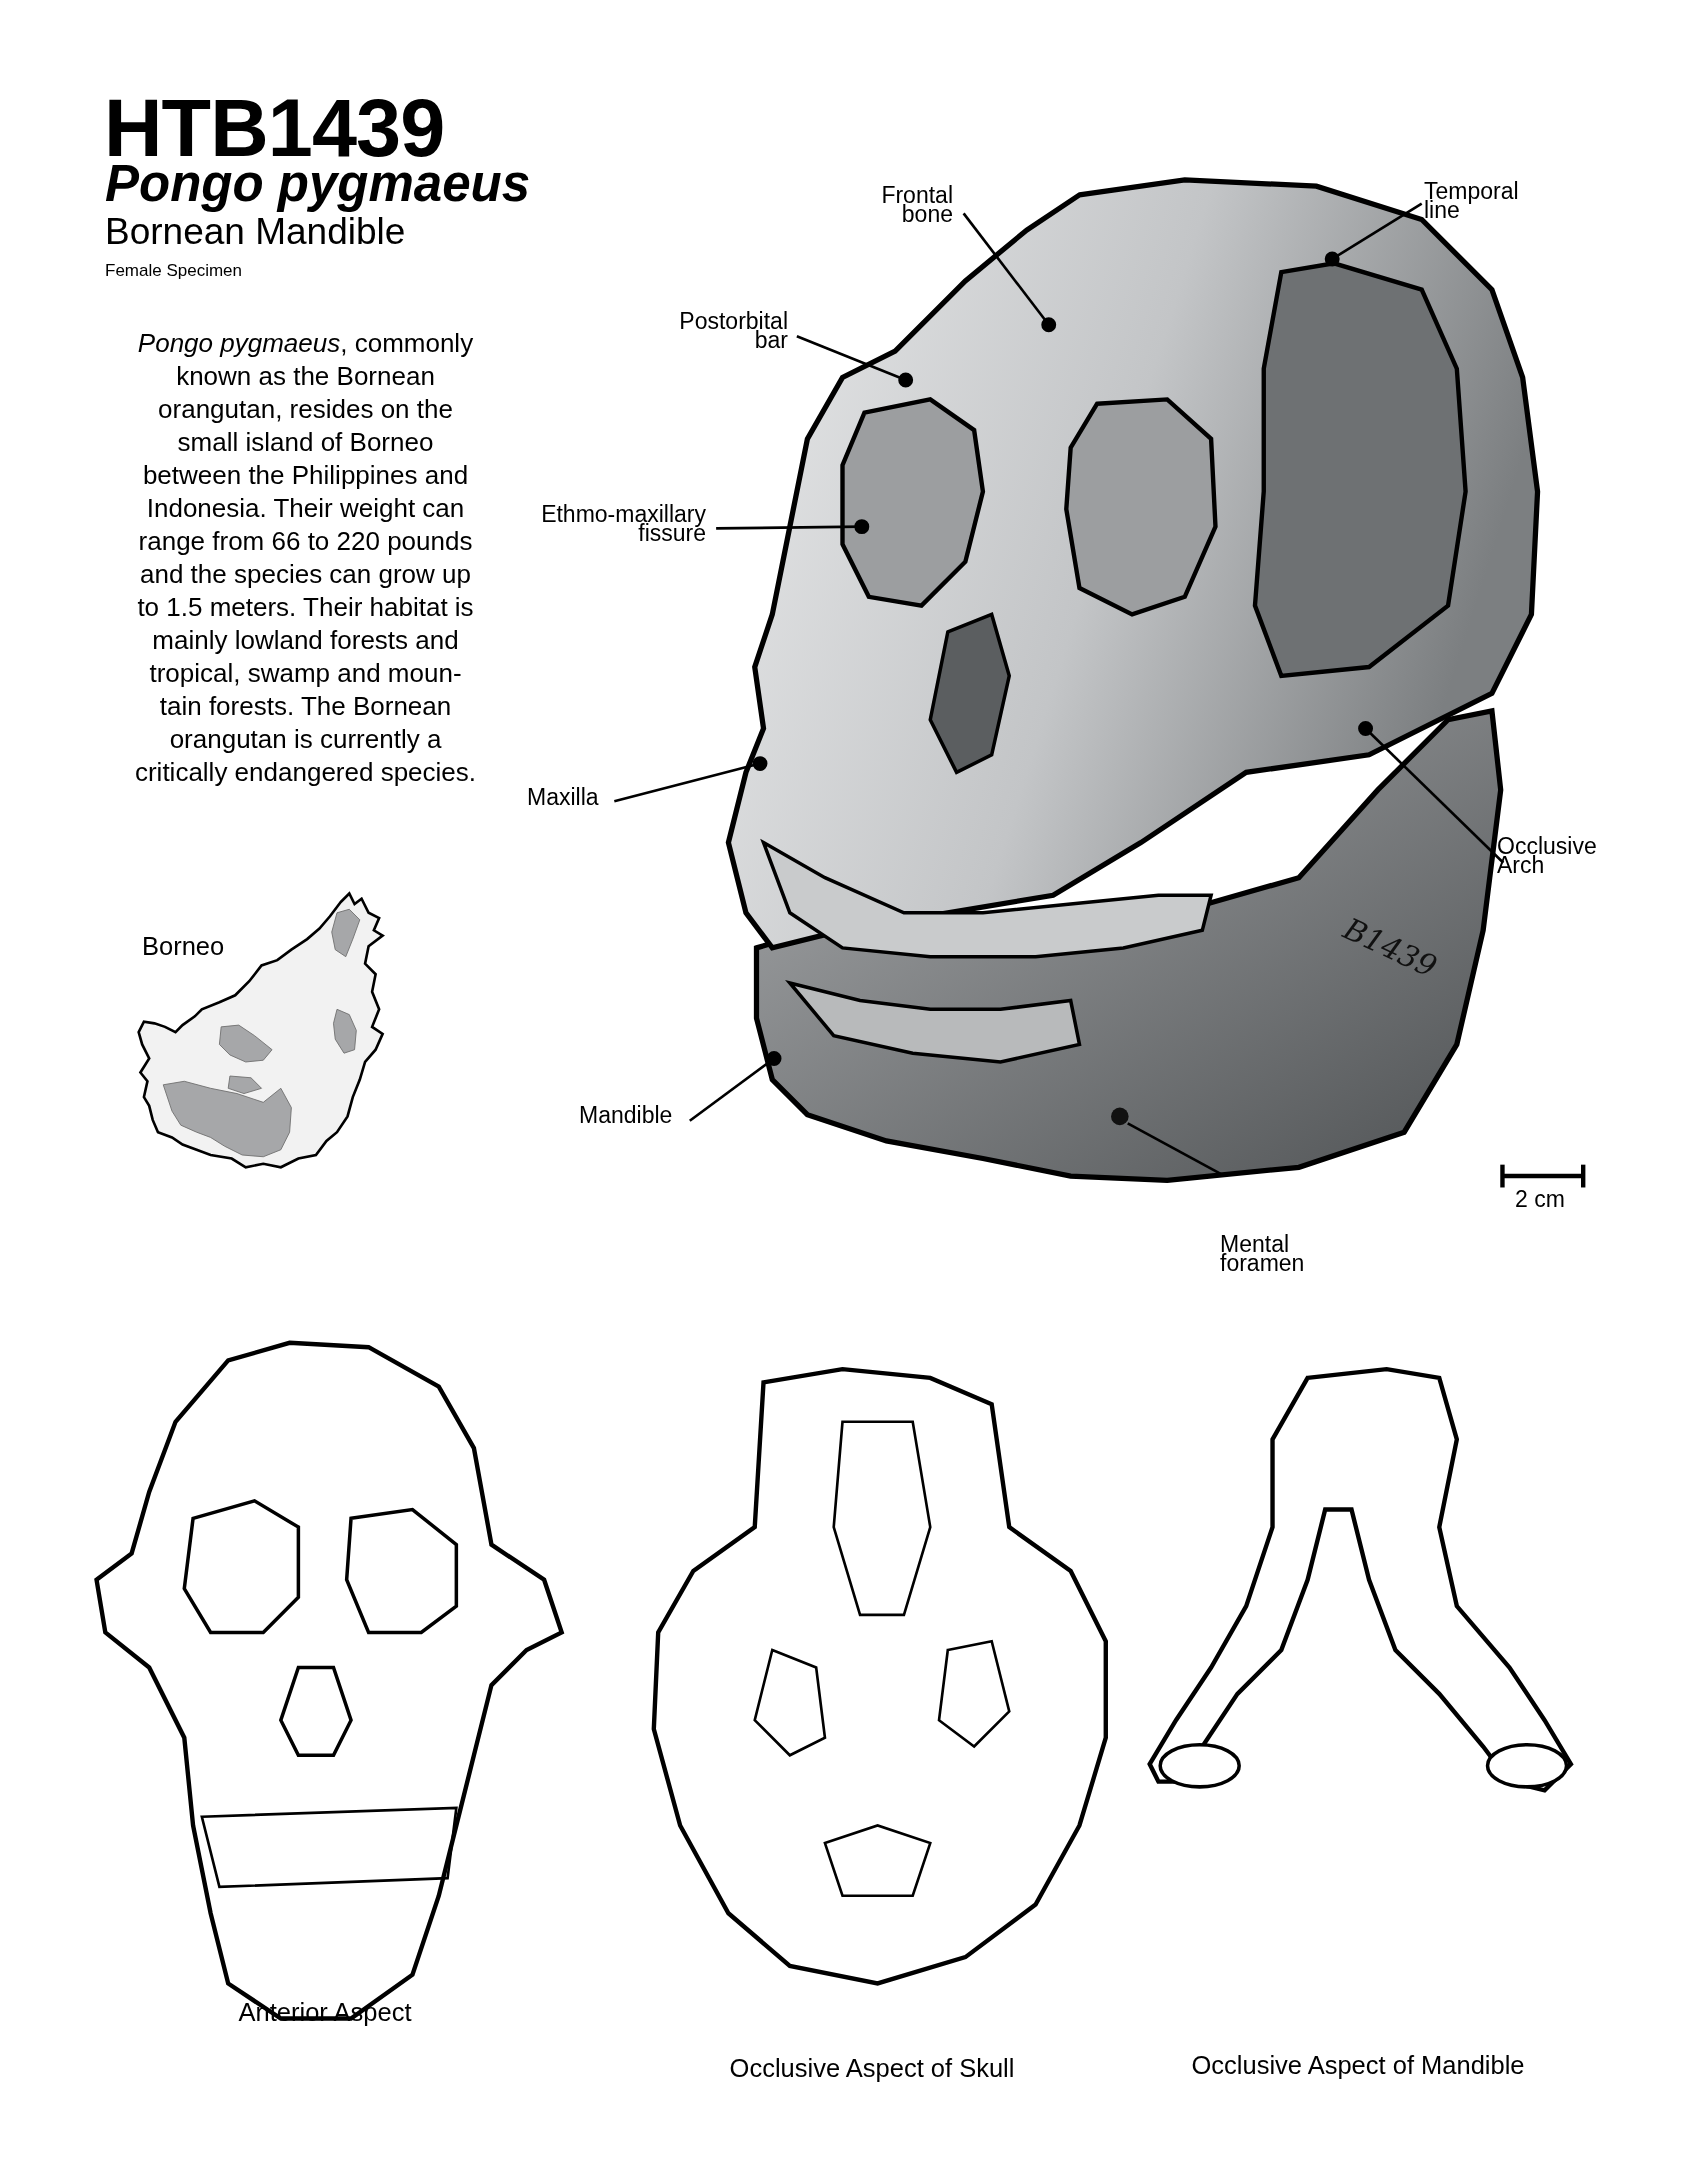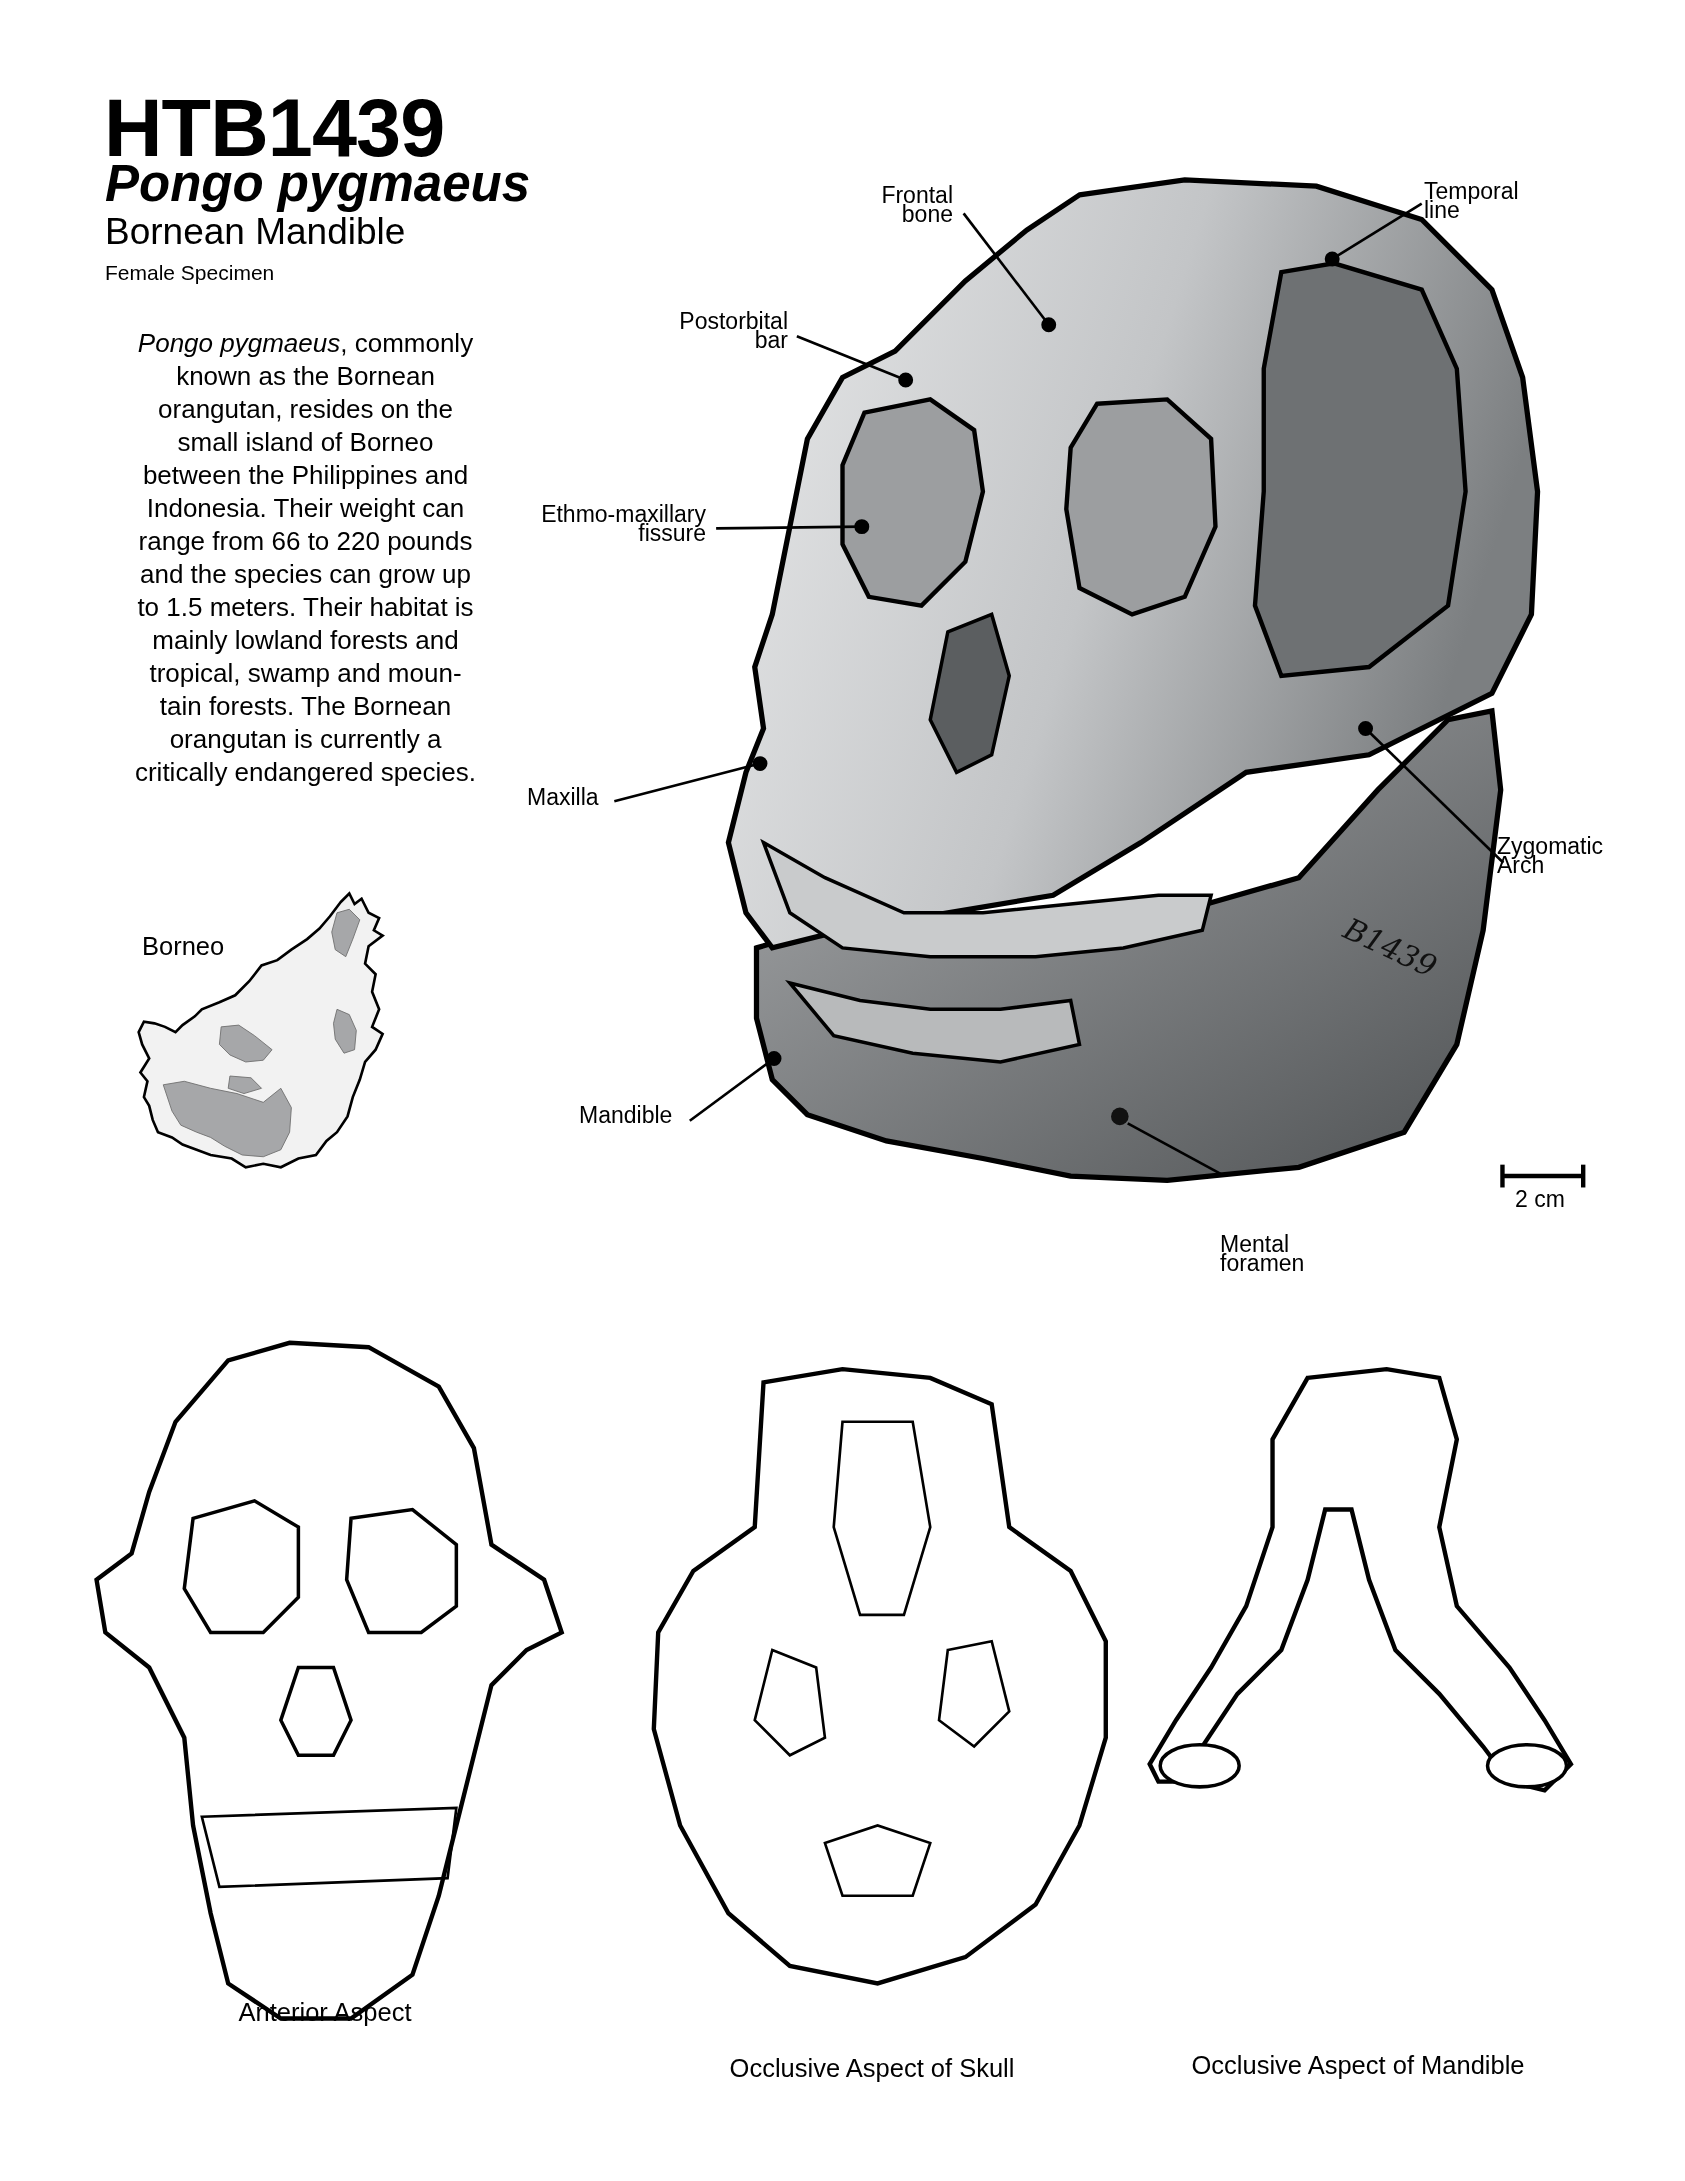--- a/index.html
+++ b/index.html
@@ -2,21 +2,21 @@
 <html style="font-size:14px"><head>
 <meta charset="utf-8">
 <style>
   html, body { margin:0; padding:0; background:#ffffff; }
   body { width:1685px; height:2181px; position:relative; overflow:hidden;
          font-family:"Liberation Sans", sans-serif; color:#000; }
   .abs { position:absolute; }
   #title { left:104px; top:88px; font-size:81px; font-weight:bold; line-height:1; letter-spacing:-0.9px; }
   #sci { left:105px; top:158px; font-size:51px; font-weight:bold; font-style:italic; line-height:1; }
   #common { left:105px; top:213px; font-size:37px; line-height:1; }
-  #sex { left:105px; top:262px; font-size:21px; line-height:1; }
+  #sex { left:105px; top:262px; font-size:17px; line-height:1; }
   #desc { left:99px; top:327px; width:413px; font-size:26px; line-height:33px; }
   #desc p { margin:0;text-align:center; }
   #desc .ln { display:block; white-space:nowrap; }
   .lbl { font-size:23px; line-height:19.3px; position:absolute; white-space:nowrap; }
   .lbl.r { text-align:right; }
   .cap { font-size:25.5px; position:absolute; white-space:nowrap; transform:translateX(-50%); }
   svg { position:absolute; overflow:visible; }
   #map-label { left:142px; top:932px; font-size:25.5px; }
 </style>
 </head>
@@ -123,21 +123,21 @@
 <div class="lbl r" style="left:665px;top:312px;width:123px;">
     <div>Postorbital</div>
     <div>bar</div>
   </div>
 <div class="lbl r" style="left:525px;top:505px;width:181px;">
     <div>Ethmo-maxillary</div>
     <div>fissure</div>
   </div>
 <div class="lbl" style="left:527px;top:788px;">Maxilla</div>
 <div class="lbl" style="left:1497px;top:837px;">
-    <div>Zygomatic</div>
+    <div>Occlusive</div>
     <div>Arch</div>
   </div>
 <div class="lbl" style="left:579px;top:1106px;">Mandible</div>
 <div class="lbl" style="left:1220px;top:1235px;">
     <div>Mental</div>
     <div>foramen</div>
   </div>
 <div class="lbl" style="left:1515px;top:1190px;">2 cm</div>
 
 <svg style="left:0;top:0;" width="1685" height="2181" viewBox="0 0 1920 2485">

